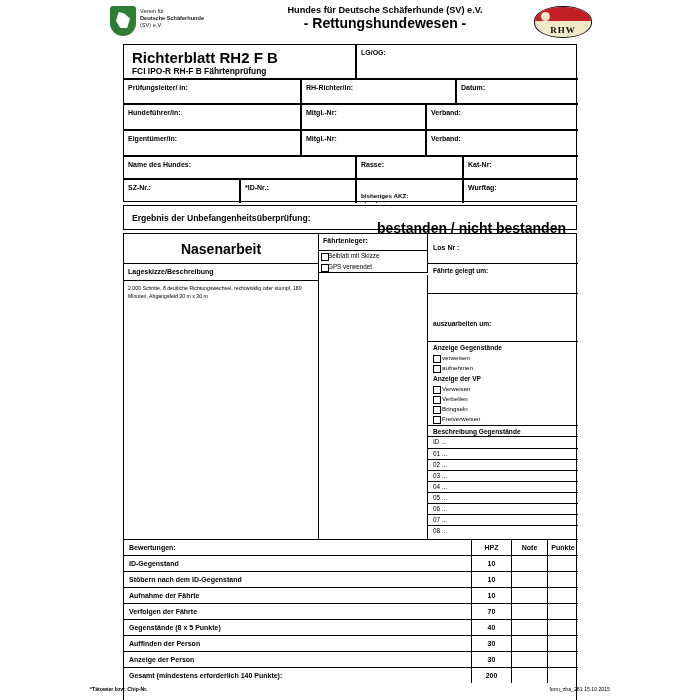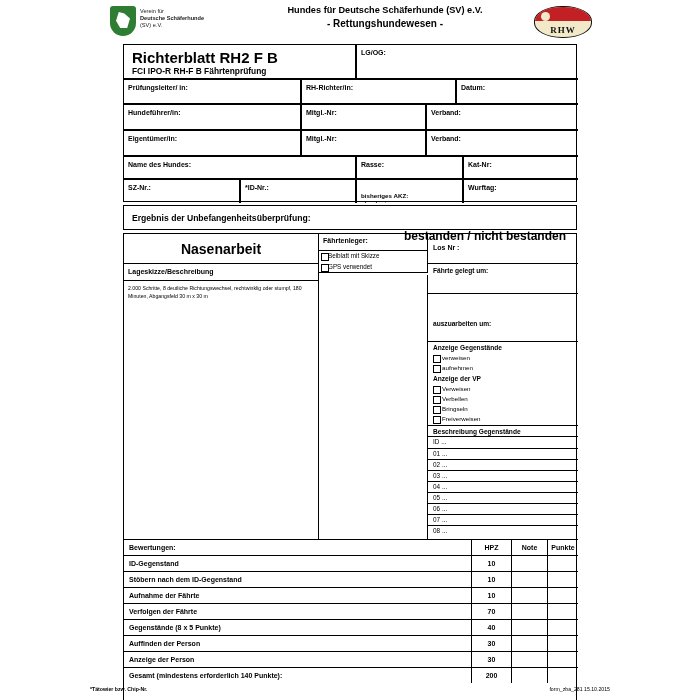--- a/index.html
+++ b/index.html
@@ -68,21 +68,21 @@
   .hdr-title {
     position: absolute;
     left: 140px;
     top: 0;
     width: 270px;
     text-align: center;
     font-size: 9.2px;
     line-height: 13px;
     font-weight: bold;
   }
-  .hdr-title .sub { font-size: 10px; }
+  .hdr-title .sub { font-size: 14px; }
   .logo-right {
     position: absolute;
     right: 0;
     top: 2px;
     width: 56px;
     height: 30px;
     font-family: Liberation Serif, serif;
   }
   .rhw-badge {
     width: 56px;
@@ -138,21 +138,21 @@
     position: absolute; left: 0; top: 0; width: 232px; height: 34px;
     box-sizing: border-box; border-right: 0.8px solid #000; border-bottom: 0.8px solid #000;
     padding: 4px 6px 0 8px;
   }
   .titlebox .t1 { font-size: 15px; font-weight: bold; line-height: 17px; }
   .titlebox .t2 { font-size: 8.4px; font-weight: bold; line-height: 11px; }
 
   
   .block2 { left: 123px; top: 205px; width: 454px; height: 25px; }
   .block2 .lbl { position: absolute; left: 8px; top: 7px; font-size: 8.6px; font-weight: bold; }
-  .block2 .val { position: absolute; right: 10px; top: 23px; font-size: 12px; font-weight: bold; }
+  .block2 .val { position: absolute; right: 10px; top: 14px; font-size: 14px; font-weight: bold; }
 
   
   .block3 { left: 123px; top: 233px; width: 454px; height: 495px; }
 
   .nasen {
     position: absolute; left: 0; top: 0; width: 195px; height: 30px;
     box-sizing: border-box; border-right: 0.8px solid #000; border-bottom: 0.8px solid #000;
     text-align: center; font-size: 14px; font-weight: bold; padding-top: 7px;
   }
   .fahrtenleger {

